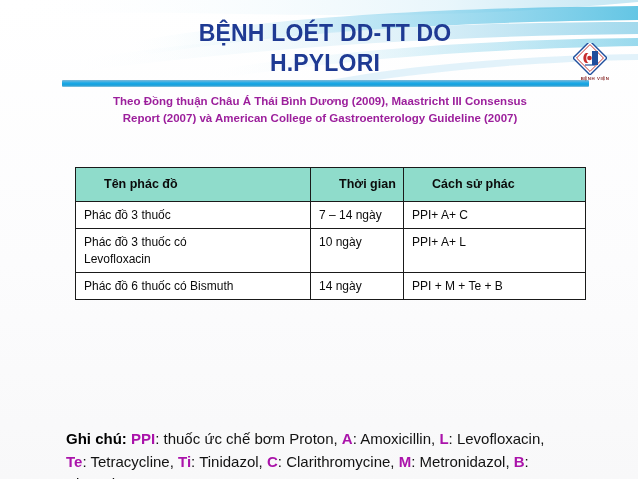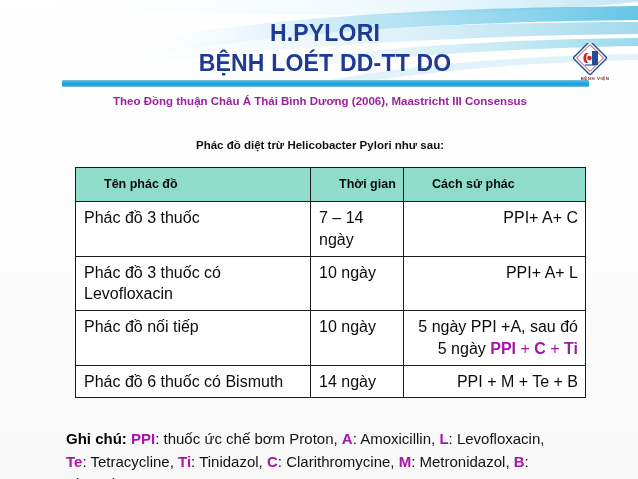--- a/index.html
+++ b/index.html
@@ -126,38 +126,38 @@
     width: 510px;
     table-layout: fixed;
     background: #ffffff;
   }
   table.regimens th,
   table.regimens td {
     border: 1px solid #1a1a1a;
     padding: 5px 7px 5px 8px;
     vertical-align: top;
     text-align: left;
-    font-size: 16px;
+    font-size: 12px;
     line-height: 1.36;
     color: #0b0b0b;
   }
   table.regimens thead th {
     background: #8fdccb;
     font-weight: bold;
     font-size: 12.5px;
     padding-top: 8px;
     padding-bottom: 8px;
     padding-left: 28px;
   }
   table.regimens tbody td { font-weight: normal; }
   .col-name { width: 235px; }
   .col-time { width: 93px; }
   .col-use  { width: 182px; }
 
-  .cell-line { display: block; white-space: pre-wrap; text-align: right; }
+  .cell-line { display: block; white-space: pre-wrap; }
 
   
   .accent-magenta { color: #aa13aa; font-weight: bold; }
   .accent-teal    { color: #9b1f9b; font-weight: bold; }
   .plus-sign      { color: #aa13aa; font-weight: normal; }
 
   
   .footnote {
     position: absolute;
     left: 66px;
@@ -202,43 +202,43 @@
       </defs>
       <path d="M0,18 C180,2 330,30 638,2 L638,0 L0,0 Z" fill="url(#gC)"></path>
       <path d="M120,44 C260,18 420,8 638,6 L638,20 C430,22 280,34 150,54 Z" fill="url(#gA)" opacity="0.85"></path>
       <path d="M60,62 C240,34 430,22 638,22 L638,34 C440,36 260,48 90,70 Z" fill="url(#gB)" opacity="0.8"></path>
       <path d="M200,72 C340,50 470,40 638,38 L638,46 C480,49 360,58 220,78 Z" fill="url(#gD)" opacity="0.7"></path>
       <path d="M330,80 C420,64 520,56 638,54 L638,60 C530,62 440,70 350,84 Z" fill="#dff1f9" opacity="0.9"></path>
     </svg>
   </div>
 
   <div class="title-block">
+    <div class="title-line">BỆNH LOÉT DD-TT DO</div>
     <div class="title-line">H.PYLORI</div>
-    <div class="title-line">BỆNH LOÉT DD-TT DO</div>
   </div>
 
   <div class="logo">
     <svg class="logo-mark" width="34" height="32" viewBox="0 0 34 32" xmlns="http://www.w3.org/2000/svg">
       <rect x="5" y="3" width="24" height="24" transform="rotate(45 17 15)" fill="#ffffff" stroke="#1f4e9c" stroke-width="1.4"></rect>
       <rect x="7.5" y="5.5" width="19" height="19" transform="rotate(45 17 15)" fill="#ffffff" stroke="#c03030" stroke-width="0.9"></rect>
       <path d="M19 8 L19 22 L25 22 L25 8 Z" fill="#1f4e9c"></path>
       <path d="M13 10 C9.5 11.5 9.5 18.5 13 20 L15.5 20 C12.5 18.2 12.5 11.8 15.5 10 Z" fill="#c72b2b"></path>
       <circle cx="16.5" cy="15" r="2.3" fill="#c72b2b"></circle>
       <path d="M12 22 L22 22" stroke="#1f4e9c" stroke-width="1.2"></path>
     </svg>
     <div class="logo-caption">BỆNH VIỆN</div>
   </div>
 
   <div class="cyan-rule"></div>
 
   <div class="subtitle">
-    <div>Theo Đồng thuận Châu Á Thái Bình Dương (2006), Maastricht III Consensus</div>
-  </div>
-
-  <div class="leadin">Phác đồ diệt trừ Helicobacter Pylori như sau:</div>
+    <div>Theo Đồng thuận Châu Á Thái Bình Dương (2009), Maastricht III Consensus</div>
+    <div>Report (2007) và American College of Gastroenterology Guideline (2007)</div>
+  </div>
+
 
   <div class="table-wrap">
     <table class="regimens">
       <colgroup>
         <col class="col-name">
           <col class="col-time">
           <col class="col-use">
       </colgroup>
       <thead>
         <tr>
@@ -257,28 +257,20 @@
           </tr>
           <tr>
             <td style="white-space: pre-line;">Phác đồ 3 thuốc có
 Levofloxacin</td>
             <td>10 ngày</td>
             <td>
               <span class="cell-line"><span>PPI+ A+ L</span></span>
             </td>
           </tr>
           <tr>
-            <td style="white-space: pre-line;">Phác đồ nối tiếp</td>
-            <td>10 ngày</td>
-            <td>
-              <span class="cell-line"><span>5 ngày PPI +A, sau đó</span></span>
-              <span class="cell-line"><span>5 ngày </span><span class="accent-magenta">PPI</span><span class="plus-sign"> + </span><span class="accent-magenta">C</span><span class="plus-sign"> + </span><span class="accent-teal">Ti</span></span>
-            </td>
-          </tr>
-          <tr>
             <td style="white-space: pre-line;">Phác đồ 6 thuốc có Bismuth</td>
             <td>14 ngày</td>
             <td>
               <span class="cell-line"><span>PPI + M + Te + B</span></span>
             </td>
           </tr>
         </tbody>
     </table>
   </div>
 

